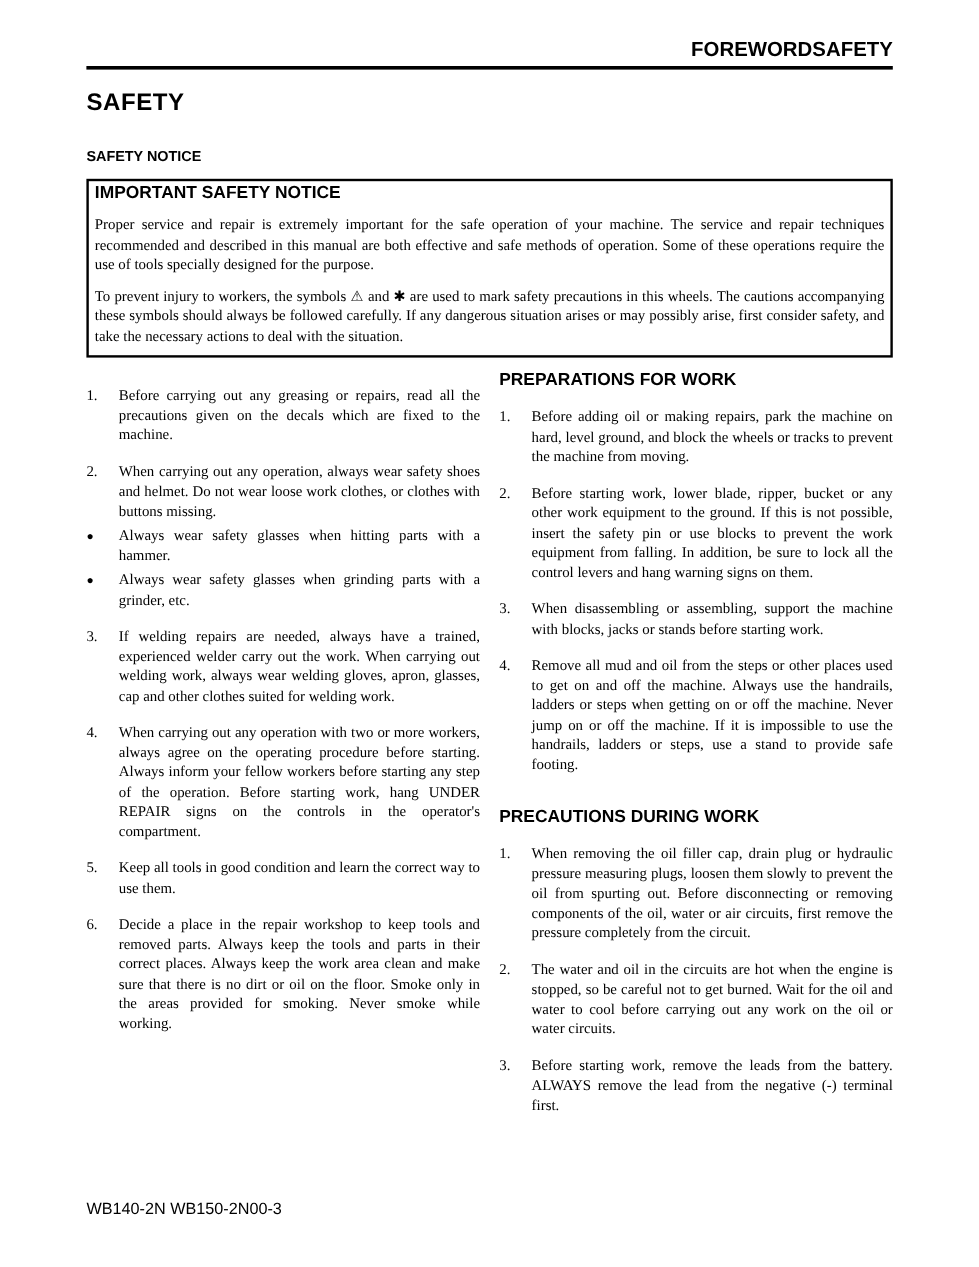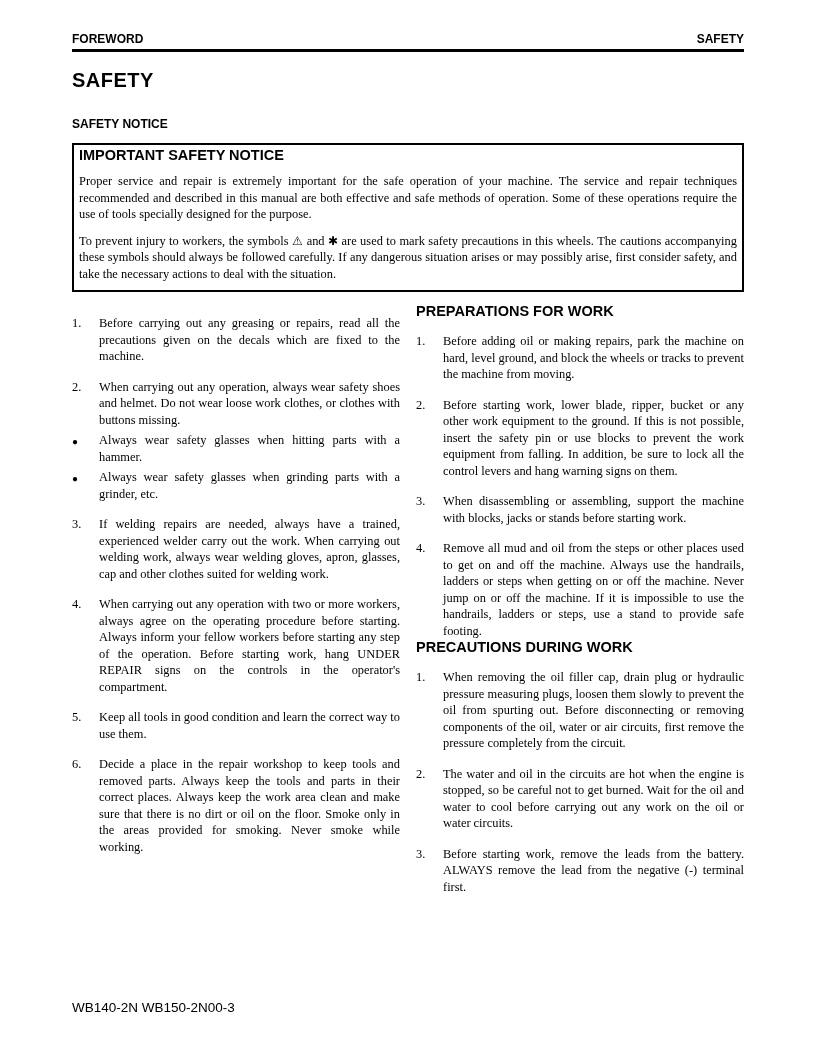--- a/index.html
+++ b/index.html
@@ -16,25 +16,25 @@
   }
   .content {
     position: absolute;
     left: 72px;
     right: 72px;
     top: 32px;
   }
   
   .runhead {
     display: flex;
-    justify-content: space-between;
+    justify-content: flex-end;
     align-items: flex-end;
     font-family: "Liberation Sans", sans-serif;
     font-weight: bold;
-    font-size: 12px;
+    font-size: 17px;
     border-bottom: 3px solid #000;
     padding-bottom: 3px;
   }
   
   .doc-title {
     font-family: "Liberation Sans", sans-serif;
     font-weight: bold;
     font-size: 20px;
     margin-top: 17px;
     letter-spacing: 0.5px;
@@ -73,21 +73,21 @@
     grid-template-columns: 1fr 1fr;
     column-gap: 16px;
     margin-top: 9px;
   }
   .col-heading {
     font-family: "Liberation Sans", sans-serif;
     font-weight: bold;
     font-size: 14.5px;
     margin-top: 2px;
   }
-  .section + .section .col-heading { margin-top: 0; }
+  .section + .section .col-heading { margin-top: 28px; }
   .intro {
     font-size: 12.4px;
     line-height: 16.5px;
     text-align: justify;
     margin-top: 9px;
   }
   .item {
     display: flex;
     margin-top: 14px;
     font-size: 12.4px;

